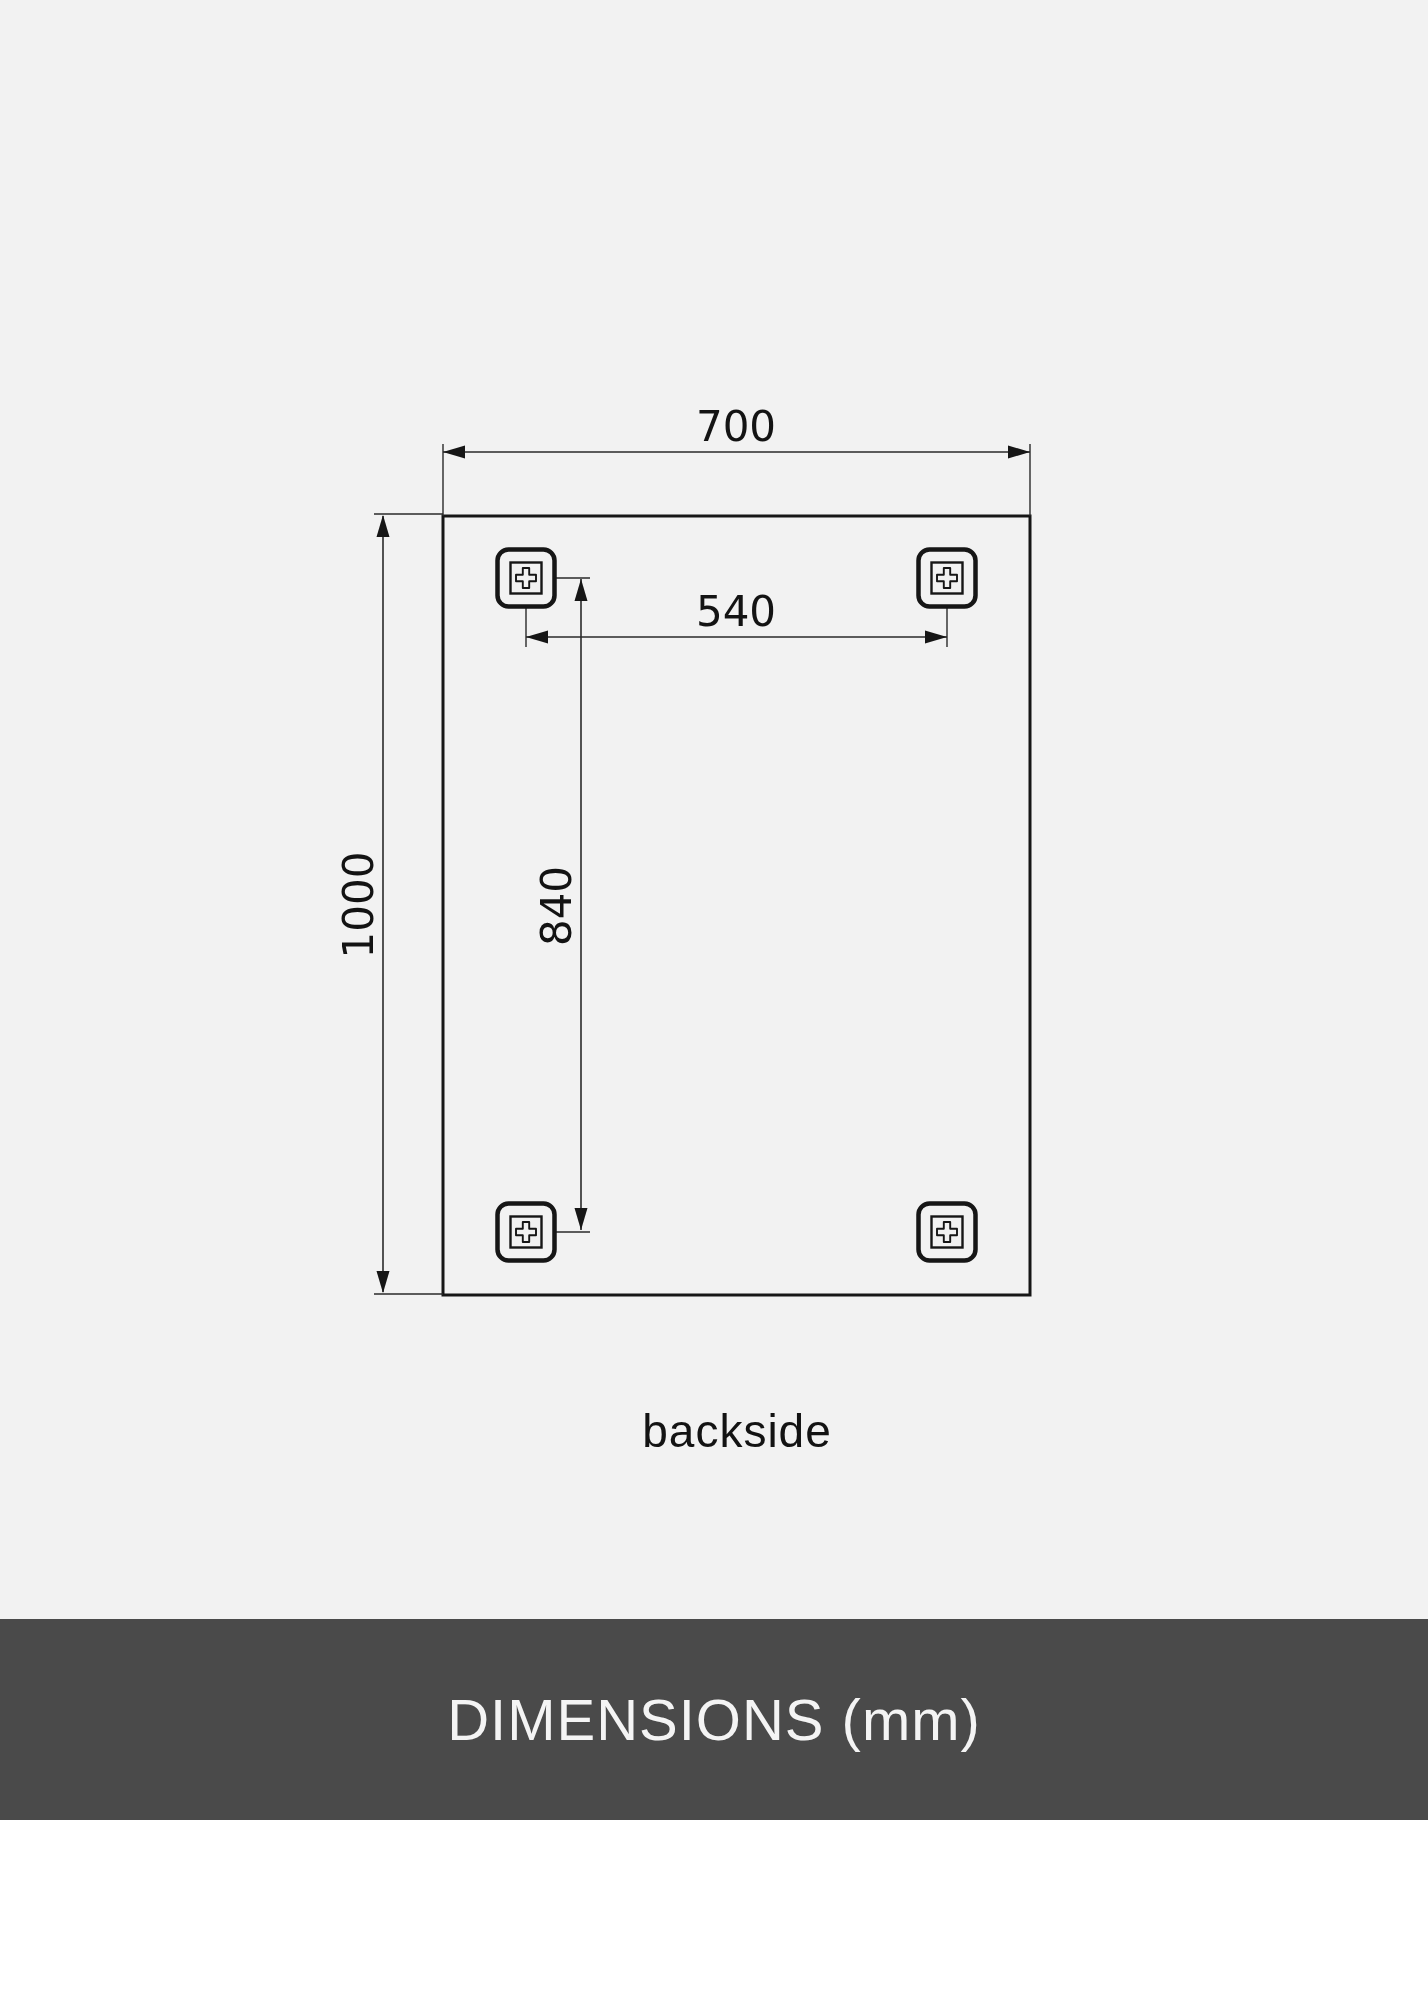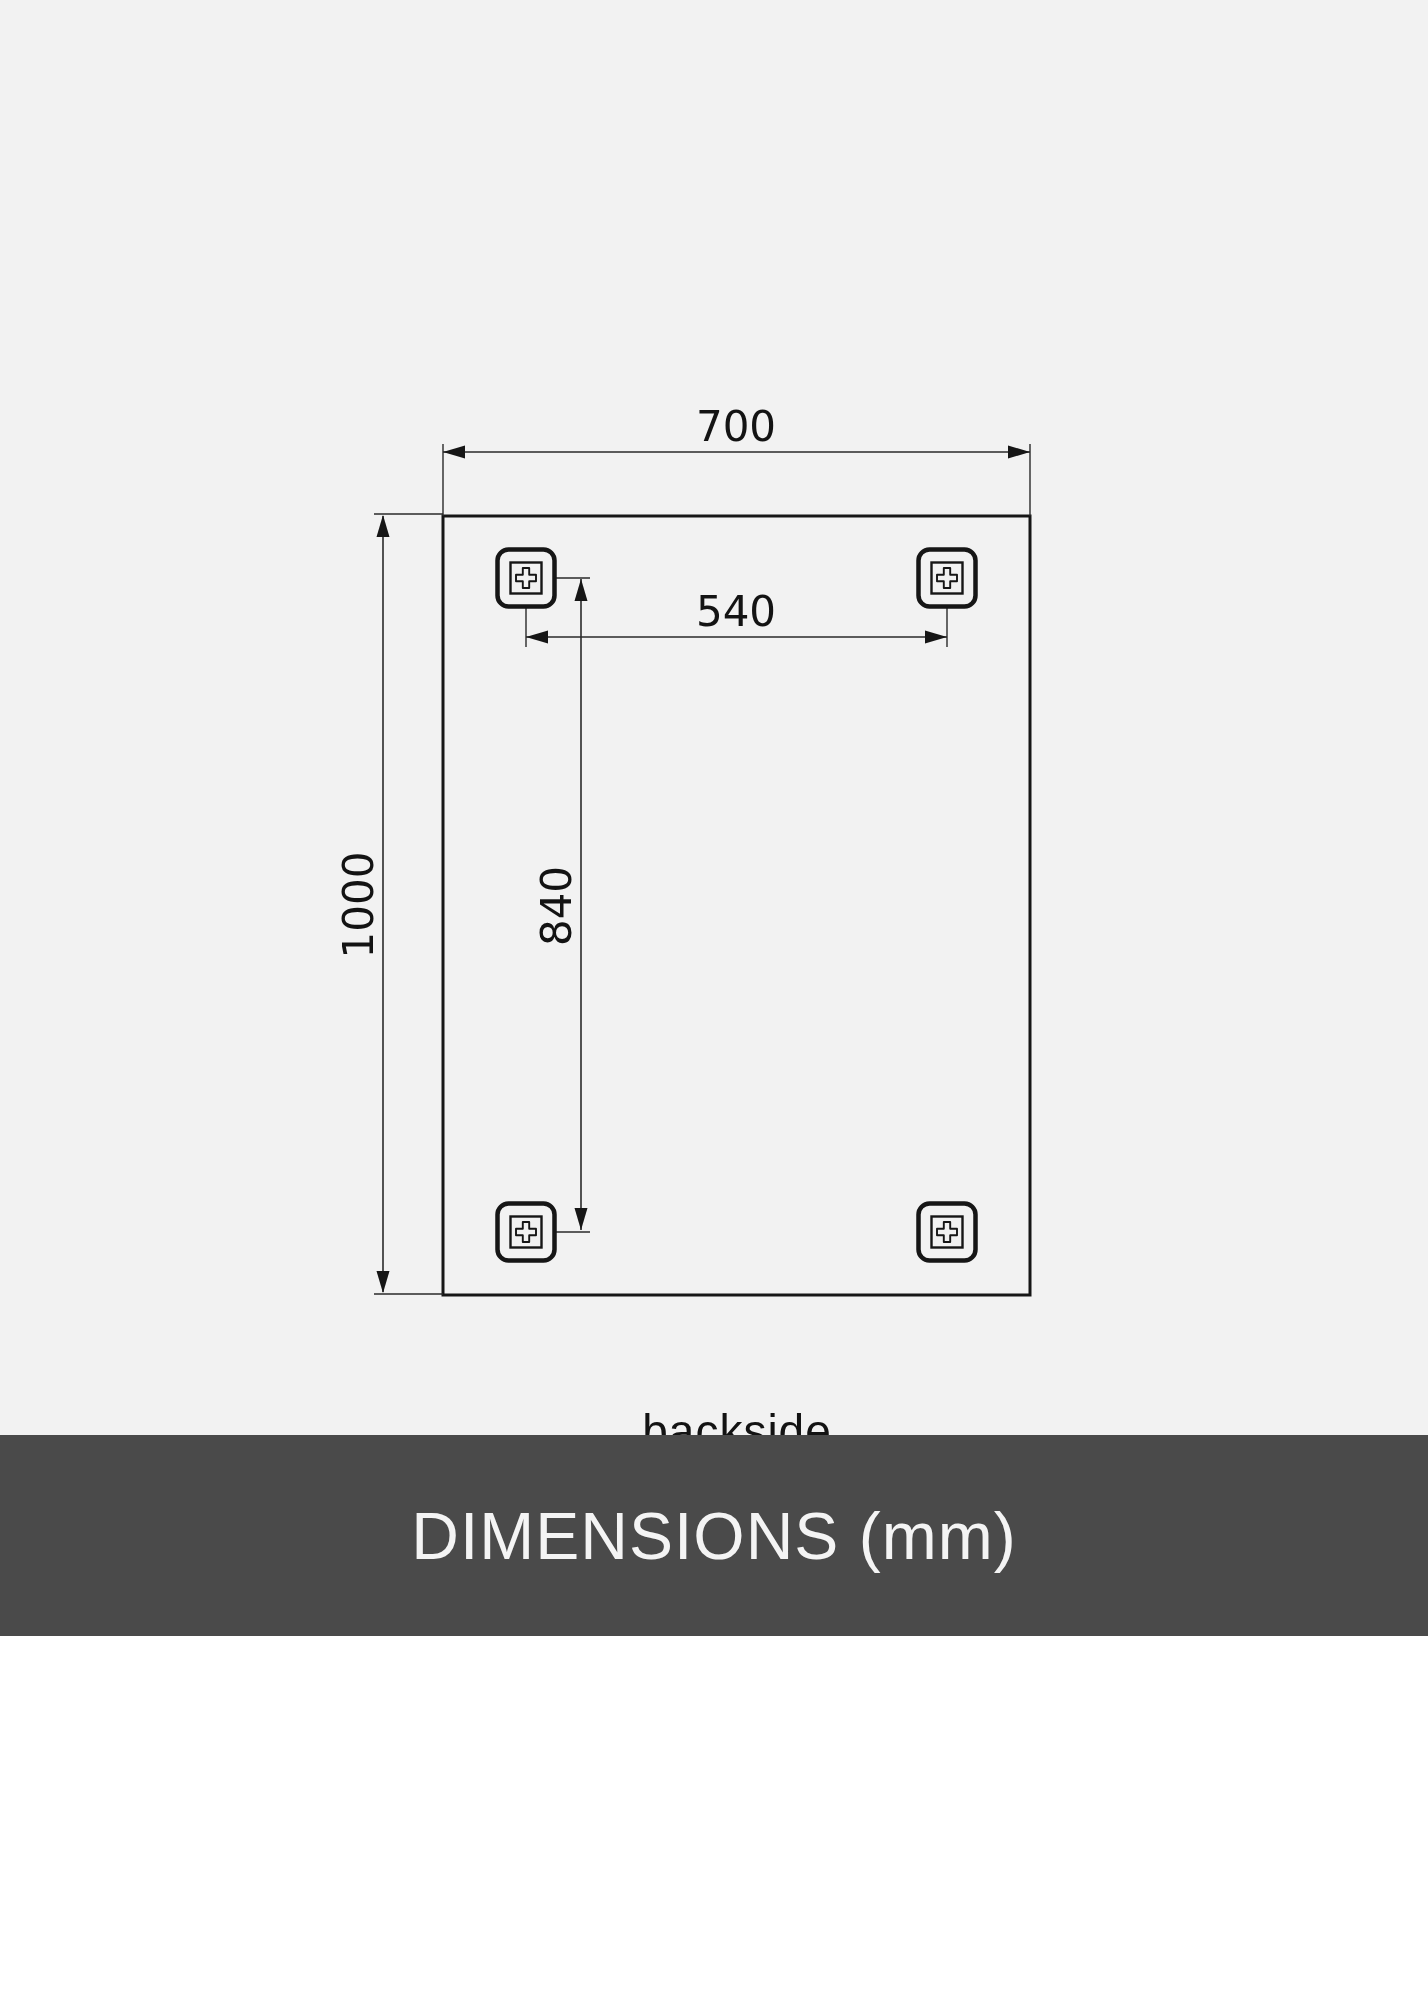--- a/index.html
+++ b/index.html
@@ -1,19 +1,19 @@
 <!DOCTYPE html>
 <html><head>
 <meta charset="utf-8">
 <style>
   html, body { margin: 0; padding: 0; }
   .page {
     position: relative;
     width: 1428px;
-    height: 1636px;
+    height: 1820px;
     background: #f2f2f2;
     font-family: "Liberation Sans", sans-serif;
     overflow: hidden;
   }
   .canvas { position: absolute; top: 0; left: 0; }
 
   
   .panel          { fill: none; stroke: #161616; stroke-width: 3; }
   .bracket-outer  { fill: #f2f2f2; stroke: #161616; stroke-width: 4.5; }
   .bracket-inner  { fill: none; stroke: #161616; stroke-width: 2.4; }
@@ -40,21 +40,21 @@
     left: 0; bottom: 0;
     width: 100%;
     height: 201px;
     background: #4a4a4a;
     display: flex;
     align-items: center;
     justify-content: center;
   }
   .footer-title {
     color: #f4f4f4;
-    font-size: 66px;
+    font-size: 58px;
     letter-spacing: 1px;
     font-weight: 400;
   }
 </style>
 </head>
 <body>
 
 <div class="page">
 
   <svg class="canvas" width="1428" height="1799" viewBox="0 0 1428 1799">

